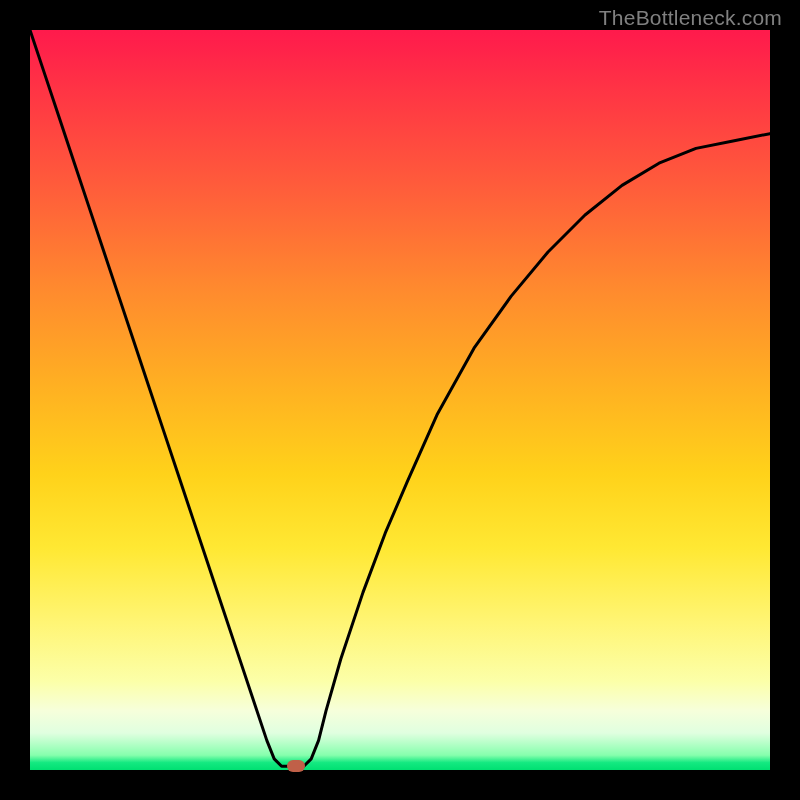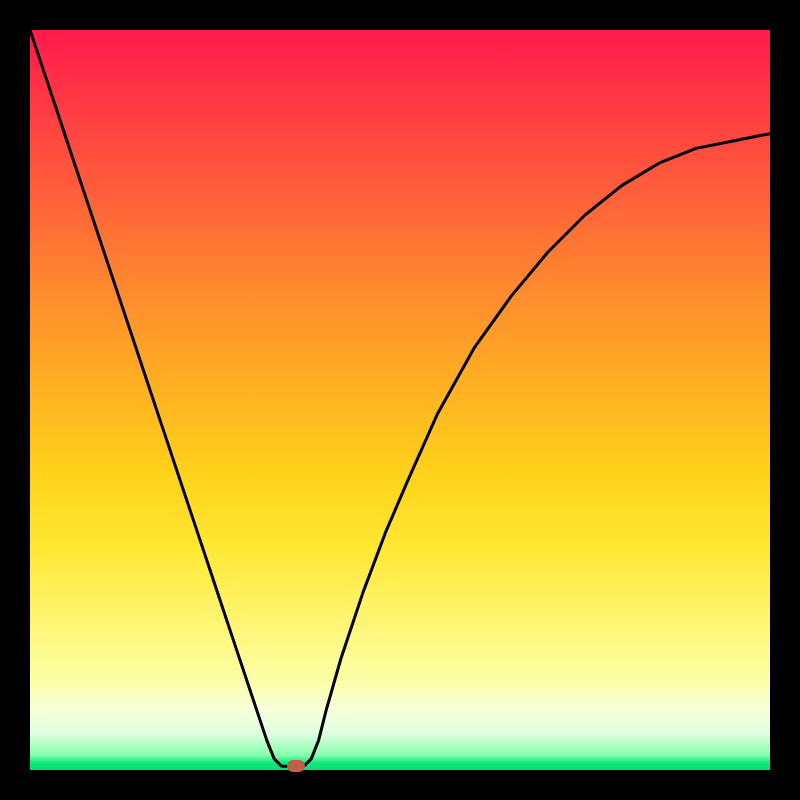--- a/index.html
+++ b/index.html
@@ -72,20 +72,21 @@
     height: 12px;
     border-radius: 6px;
     background: #c06048;
     transform: translate(-50%, -50%);
   }
 </style>
 </head>
 <body>
 
 <div class="outer">
+  <div class="watermark">TheBottleneck.com</div>
 
   <div class="plot">
     <div class="gradient"></div>
 
     <svg class="curve-svg" viewBox="0 0 740 740" preserveAspectRatio="none">
       <path id="curve-path" fill="none" stroke="#000" stroke-width="3" stroke-linecap="round" stroke-linejoin="round" d="M0.0 0.0 L14.8 44.4 L29.6 88.8 L44.4 133.2 L59.2 177.6 L74.0 222.0 L88.8 266.4 L103.6 310.8 L118.4 355.2 L133.2 399.6 L148.0 444.0 L162.8 488.4 L177.6 532.8 L192.4 577.2 L207.2 621.6 L222.0 666.0 L236.8 710.4 L244.2 728.9 L251.6 736.3 L259.0 736.3 L266.4 736.3 L273.8 736.3 L281.2 728.9 L288.6 710.4 L296.0 680.8 L310.8 629.0 L333.0 562.4 L355.2 503.2 L377.4 451.4 L407.0 384.8 L444.0 318.2 L481.0 266.4 L518.0 222.0 L555.0 185.0 L592.0 155.4 L629.0 133.2 L666.0 118.4 L703.0 111.0 L740.0 103.6"></path>
     </svg>
 
     <div class="marker" id="optimum-marker" style="left: 266.4px; top: 736.3px;"></div>
   </div>

